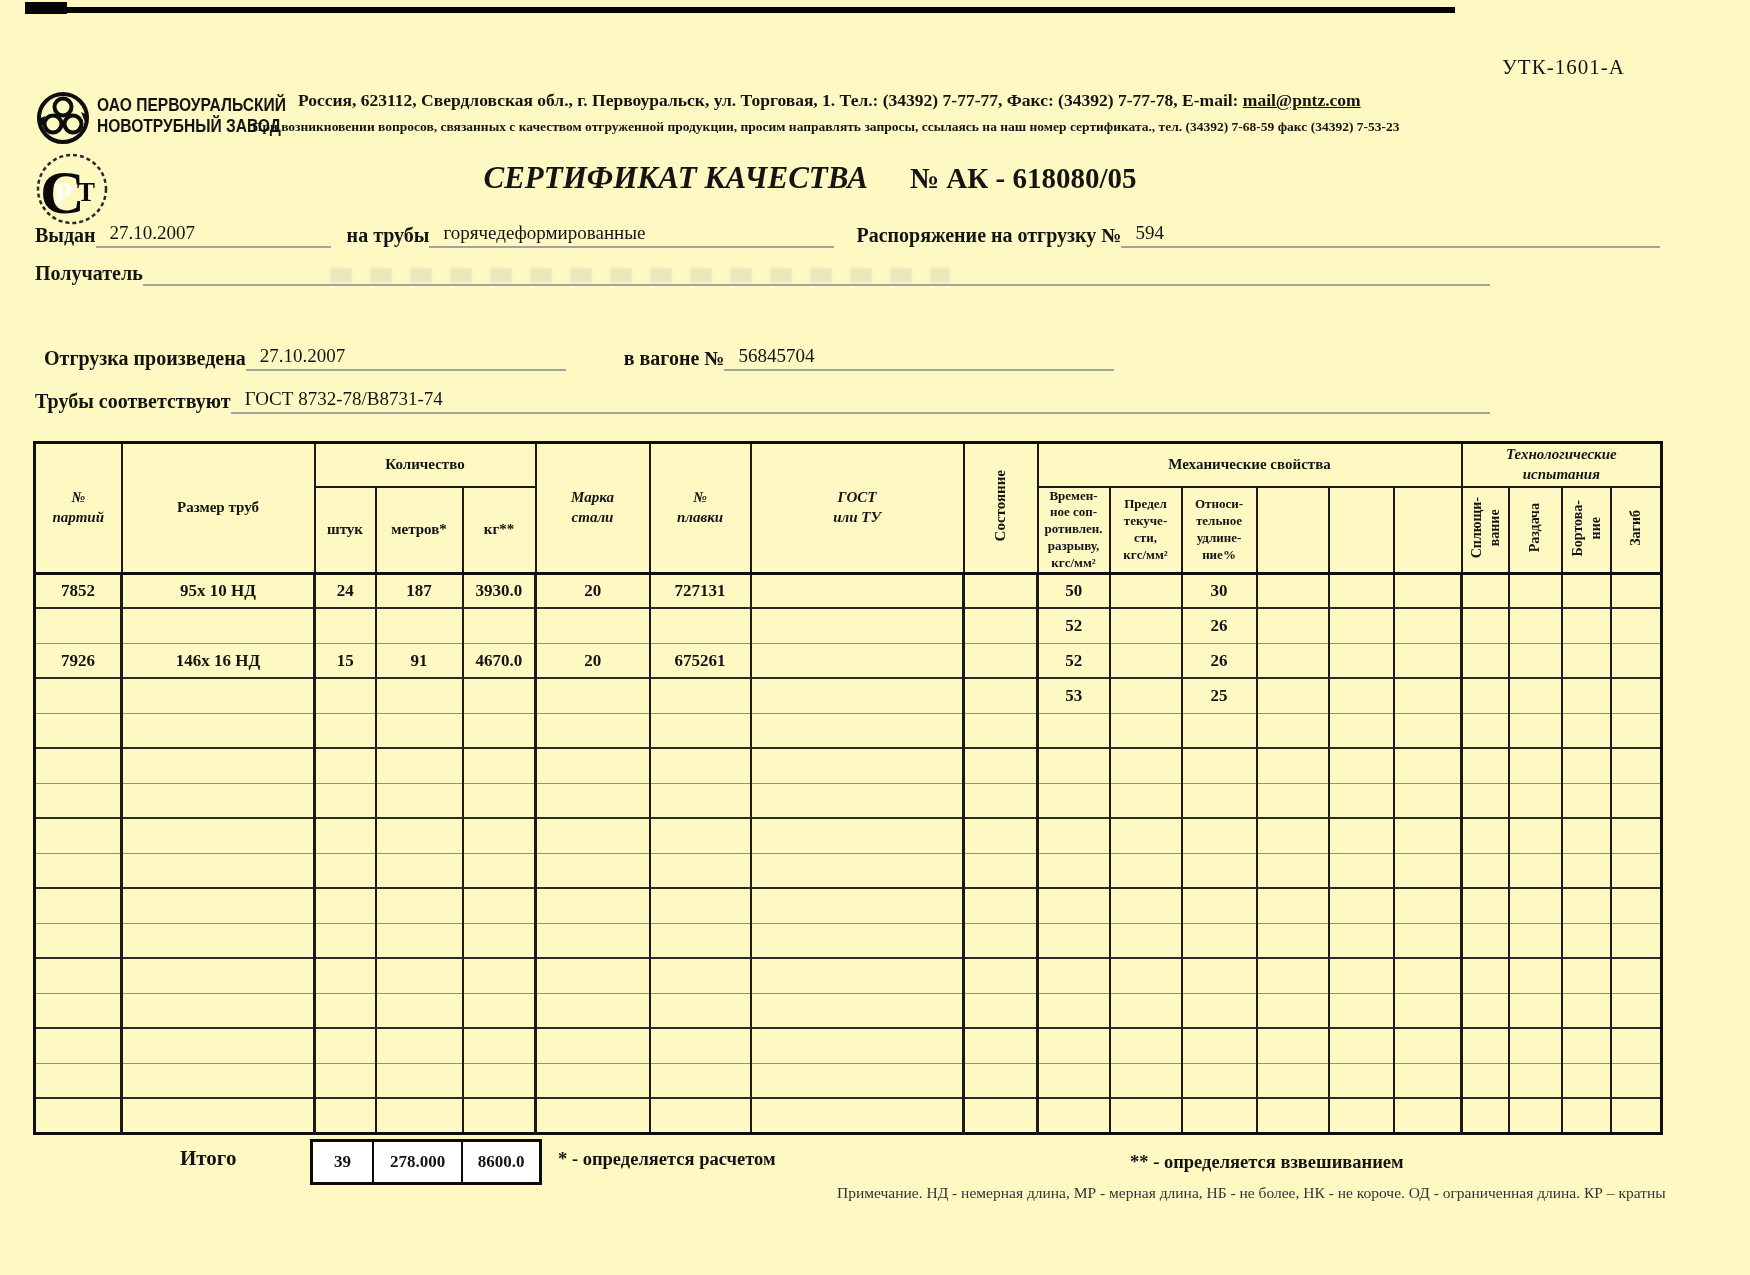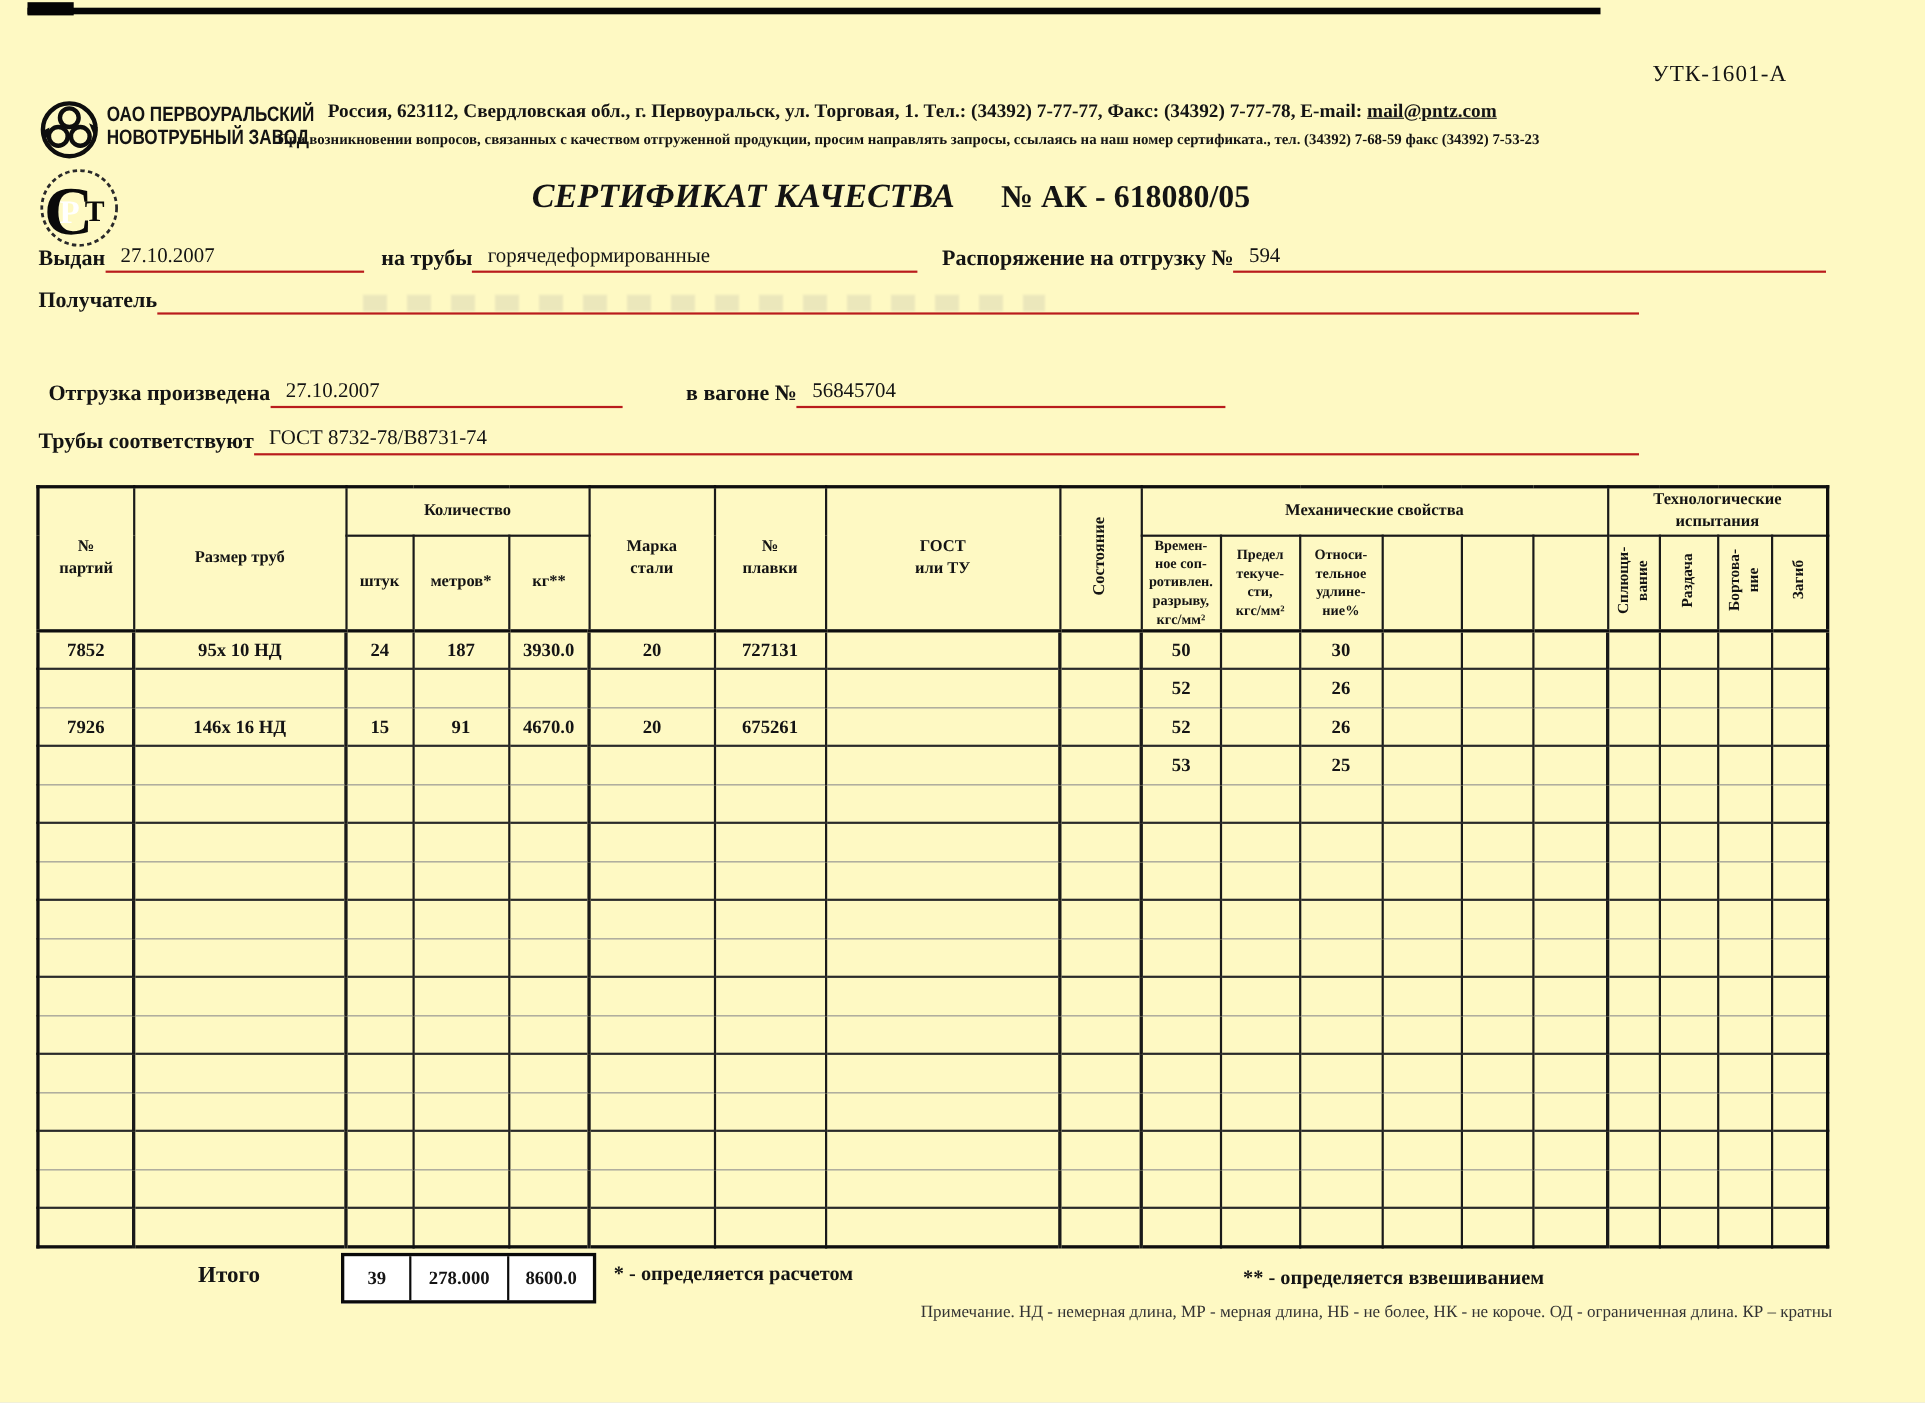--- a/index.html
+++ b/index.html
@@ -20,36 +20,36 @@
   .addr1 .email{text-decoration:underline;}
   .addr2{left:252px;top:119px;font:bold 13.5px "Liberation Serif",serif;white-space:nowrap;text-align:center;}
 
   .title{left:380px;top:160px;width:860px;text-align:center;white-space:nowrap;}
   .title .t1{font:bold italic 31px "Liberation Serif",serif;}
   .title .t2{font:bold 29px "Liberation Serif",serif;margin-left:38px;text-align:right;}
 
   
   .frow{display:flex;align-items:flex-end;}
   .lbl{font:bold 20px "Liberation Serif",serif;white-space:nowrap;padding-bottom:1px;}
-  .fval{font:500 19px "Liberation Serif",serif;border-bottom:2px solid #b91c1c;
+  .fval{font:500 19px "Liberation Serif",serif;border-bottom:2px solid #a3a3a3;
         white-space:nowrap;padding:0 6px 2px 14px;}
   .grow{flex:1 1 auto;}
   .smudge{left:330px;top:268px;width:620px;height:15px;opacity:.18;filter:blur(1px);
           background:repeating-linear-gradient(90deg,#9a9a9a 0 22px,transparent 22px 40px);}
 
   
   table.grid{border-collapse:collapse;table-layout:fixed;width:1627px;border:3px solid #0f0f0f;}
   table.grid th,table.grid td{border-right:2px solid #1a1a1a;padding:0 2px;overflow:hidden;}
   table.grid th:last-child,table.grid td:last-child{border-right:none;}
   thead th{font:600 15px "Liberation Serif",serif;text-align:center;vertical-align:middle;
            border-bottom:3px solid #0f0f0f;}
   tr.h1{height:44px;}
   tr.h2{height:86px;}
   tr.h1 th[colspan]{border-bottom:2px solid #1a1a1a;}
-  th.pre{white-space:pre-line;line-height:1.3;}
+  th.pre{white-space:pre-line;line-height:1.3;font-style:italic;}
   th.small{font:600 13px "Liberation Serif",serif;white-space:pre-line;line-height:1.3;}
   th.thick{border-right-width:3px;}
   .vspan{writing-mode:vertical-rl;transform:rotate(180deg);display:inline-block;
          white-space:pre-line;font:600 15px "Liberation Serif",serif;line-height:1.25;}
   tr.h2 .vspan{font-size:14px;}
   tbody tr{height:35px;}
   tbody td{font:600 17px "Liberation Serif",serif;text-align:center;vertical-align:middle;}
   tbody tr:nth-child(odd) td{border-bottom:2px solid #2a2a2a;}
   tbody tr:nth-child(even) td{border-bottom:1px solid #8f8f8f;}
   tbody tr:last-child td{border-bottom:none;}

